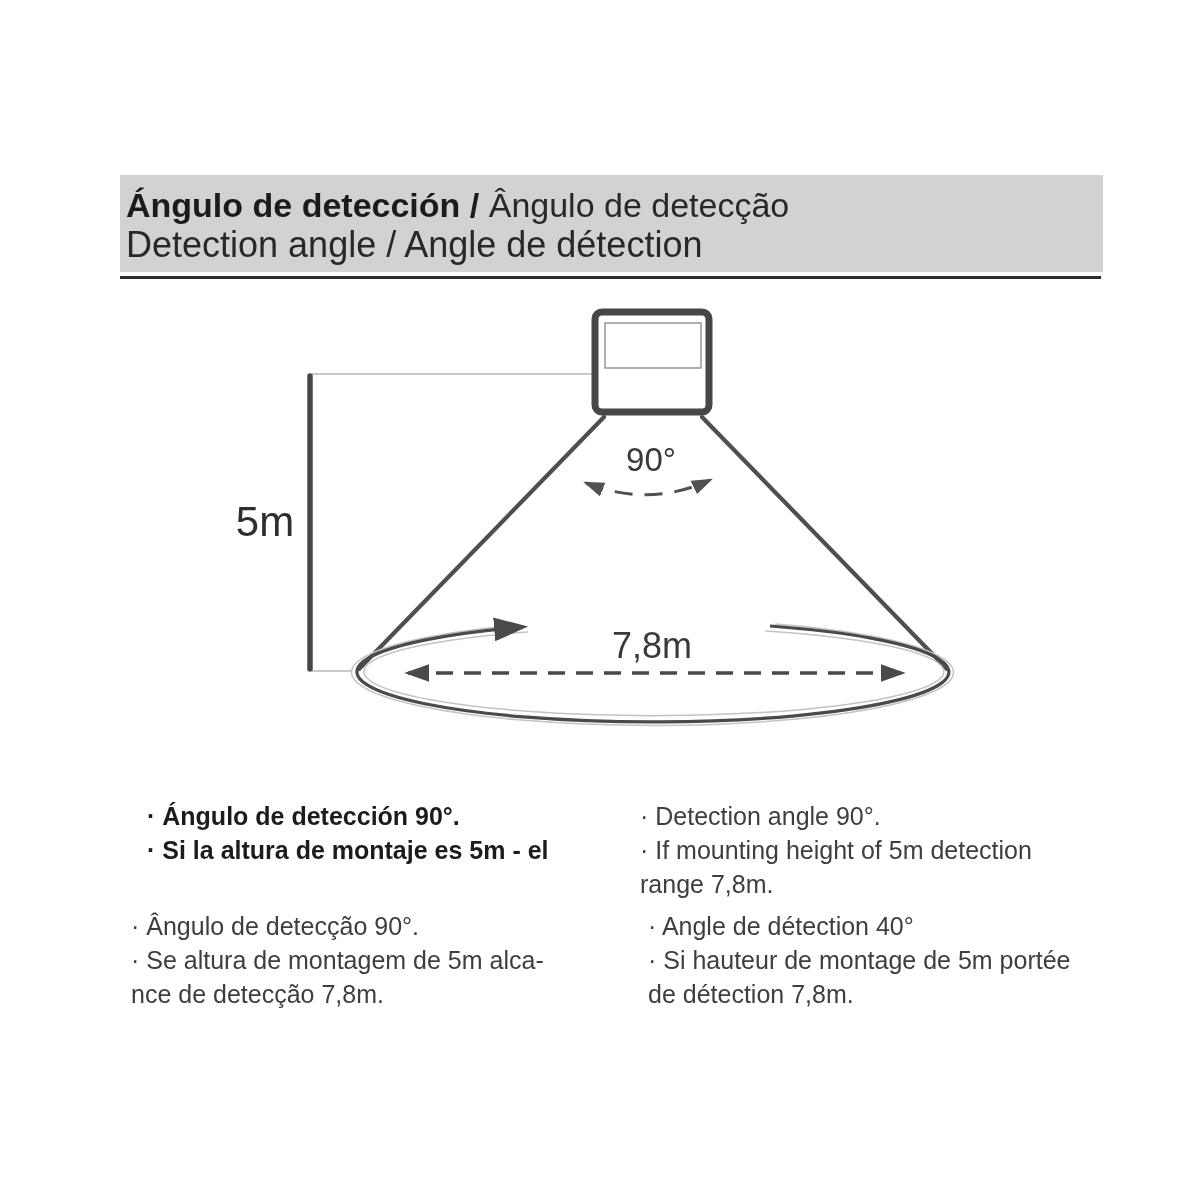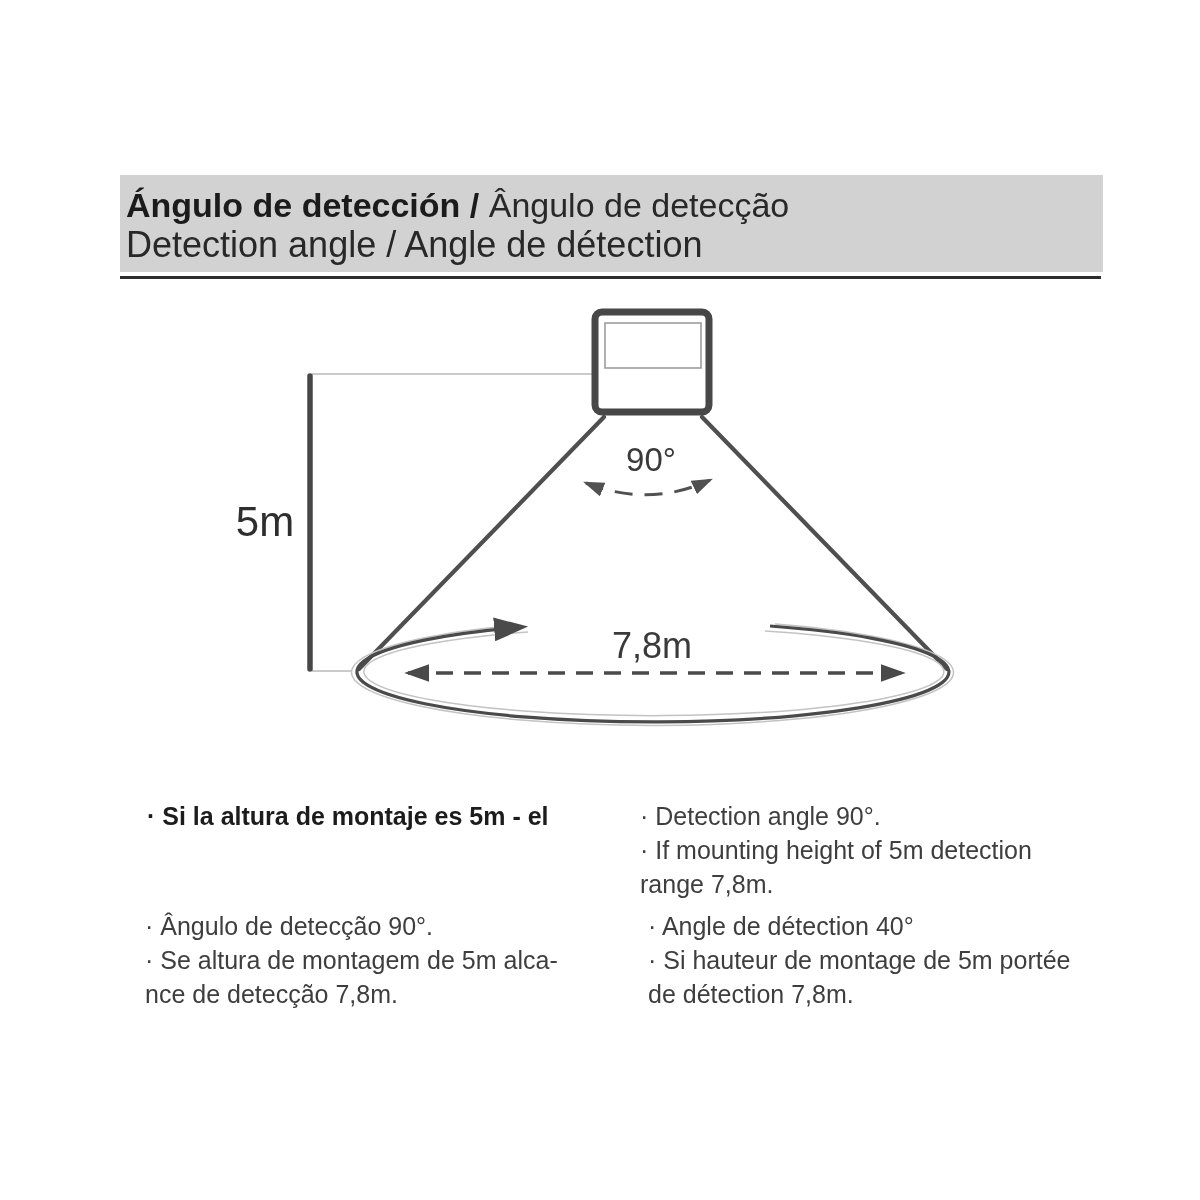--- a/index.html
+++ b/index.html
@@ -21,21 +21,21 @@
   }
 
   
   .diagram-svg { position: absolute; left: 0; top: 0; width: 1200px; height: 780px; }
   .diagram-svg text { font-family: "Liberation Sans", sans-serif; }
 
   
   .note { position: absolute; font-size: 25px; line-height: 34px; color: #3e3e3e; white-space: nowrap; }
   .note-es { left: 147px; top: 799px; font-weight: 700; color: #1c1c1c; }
   .note-en { left: 640px; top: 799px; }
-  .note-pt { left: 145px; top: 909px; }
+  .note-pt { left: 131px; top: 909px; }
   .note-fr { left: 648px; top: 909px; }
 </style>
 </head>
 <body>
 
 <div class="canvas">
 
   <div class="header-bar">
     <div class="header-line1"><span class="bold">Ángulo de detección /</span> <span>Ângulo de detecção</span></div>
     <div class="header-line2">Detection angle / Angle de détection</div>
@@ -83,20 +83,21 @@
       <path d="M 770 626 A 296 50 0 1 1 523 627" fill="none" stroke="#4a4a4a" stroke-width="3.2" marker-end="url(#arrBig)"></path>
     </g>
 
     <g>
       <line x1="408" y1="673" x2="902" y2="673" stroke="#4a4a4a" stroke-width="3.4" stroke-dasharray="17 11" marker-start="url(#arrDash)" marker-end="url(#arrDash)"></line>
       <text x="652" y="658" text-anchor="middle" font-size="36" fill="#3a3a3a">7,8m</text>
     </g>
   </svg>
 
   <div class="note note-es">
+    <div>· Ángulo de detección 90°.</div>
     <div>· Si la altura de montaje es 5m - el</div>
   </div>
 
   <div class="note note-en">
     <div>· Detection angle 90°.</div>
     <div>· If mounting height of 5m detection</div>
     <div>range 7,8m.</div>
   </div>
 
   <div class="note note-pt">

